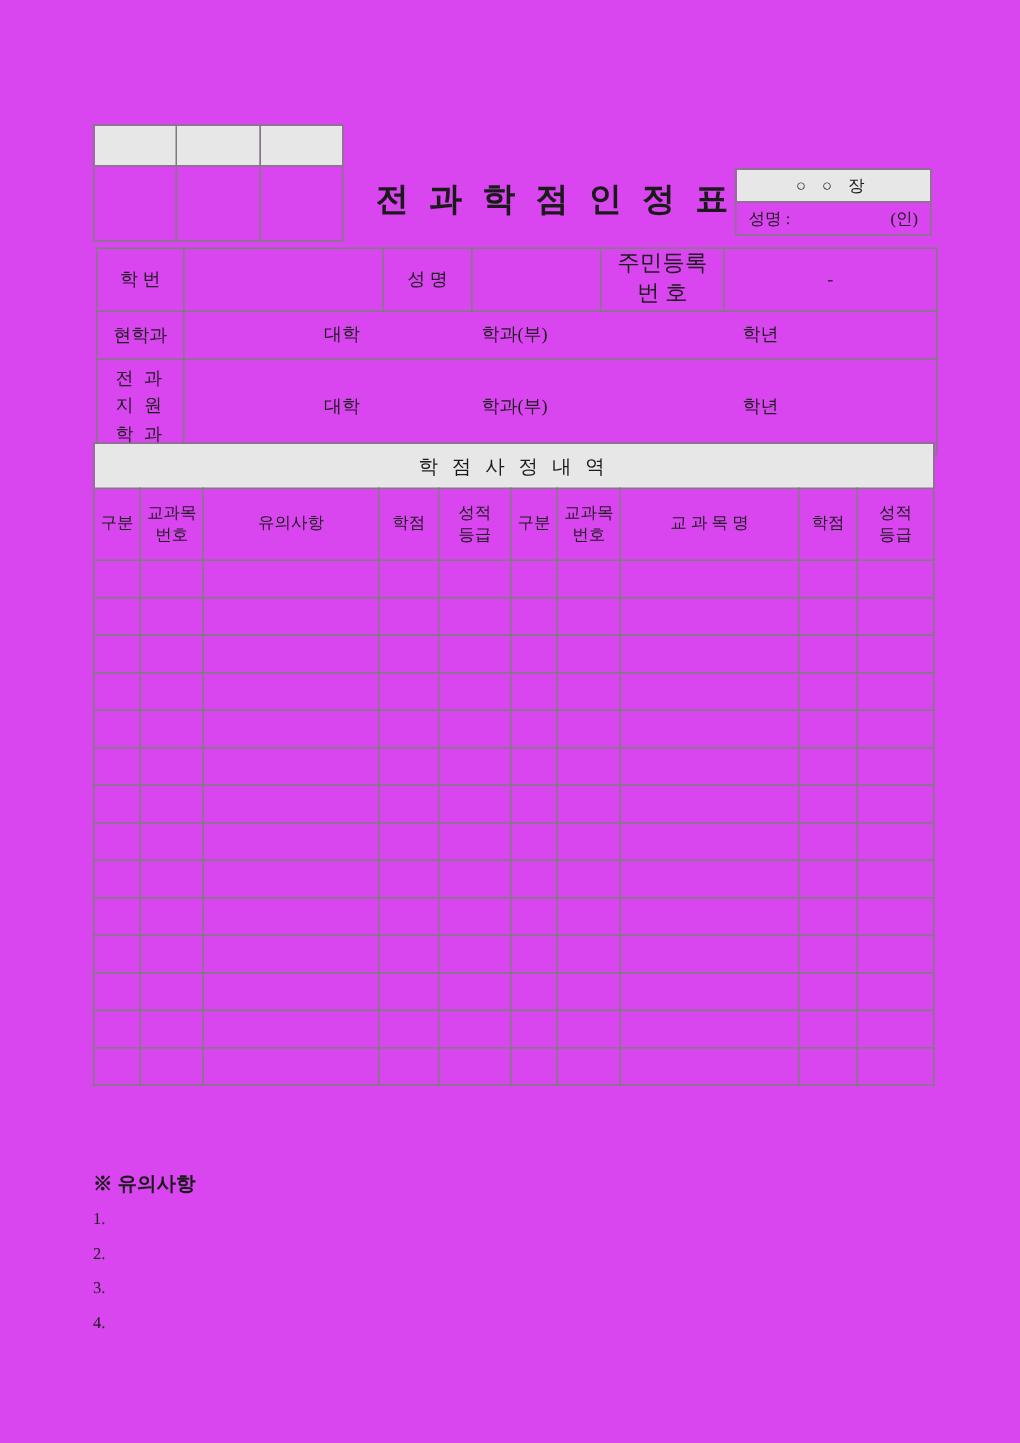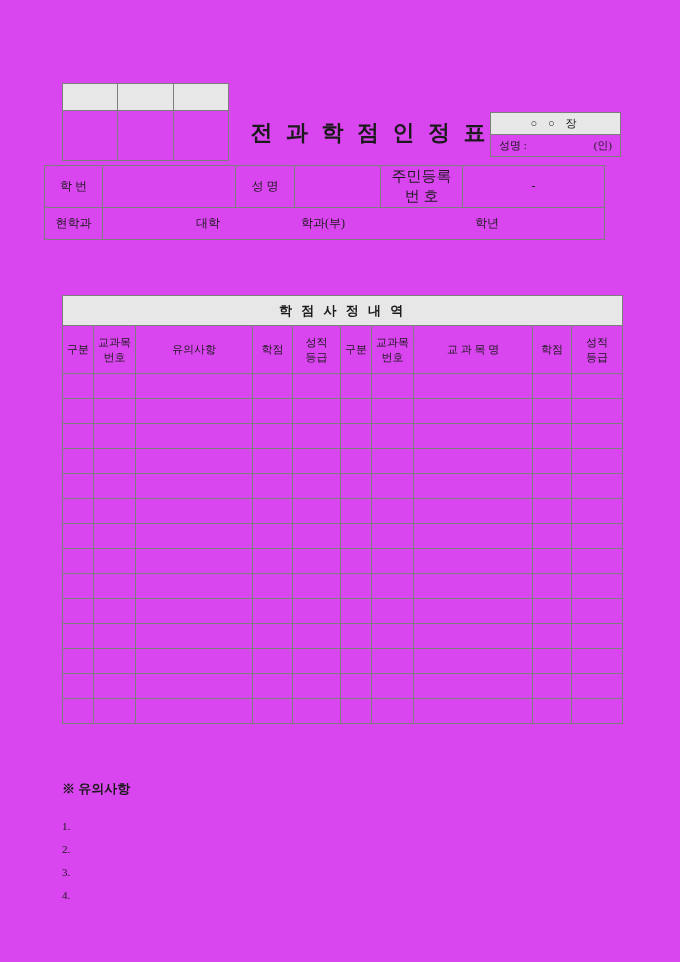--- a/index.html
+++ b/index.html
@@ -19,43 +19,43 @@
   .title{position:absolute;left:225px;top:118px;width:290px;text-align:center;
          font-size:22px;font-weight:bold;letter-spacing:4px;white-space:nowrap}
 
   
   .stamp-box{position:absolute;left:490px;top:112px;width:131px}
   .stamp-box td{height:21px;font-size:11px}
   .stamp-head{letter-spacing:4px}
   .stamp-sig{display:flex;justify-content:space-between;padding:0 8px;font-size:11px}
 
   
-  .info-table{position:absolute;left:44px;top:165px;width:560px}
+  .info-table{position:absolute;left:64px;top:165px;width:560px}
   .info-table .row-a td{height:34px}
   .info-table .row-b td{height:31px}
   .info-table .row-c td{height:62px}
   .small-two-line{font-size:15px;line-height:1.35}
   .multi-label{font-size:12px;line-height:1.55;letter-spacing:2px}
   .dept-cell{position:relative;text-align:right}
   .dept-cell span{position:absolute;top:50%;transform:translateY(-50%);font-size:12px;white-space:nowrap}
   .pos-univ{left:93px}
   .pos-dept{left:198px}
   .pos-year{left:372px}
 
   
   .grades-table{position:absolute;left:62px;top:295px;width:560px}
-  .section-title{height:29px;font-weight:bold;font-size:13px;letter-spacing:3px}
+  .section-title{height:29px;font-weight:normal;font-size:13px;letter-spacing:3px}
   .group-row td{height:26px;font-size:12px}
   .group-right{letter-spacing:2px}
   .col-heads td{height:47px;font-size:11px;line-height:1.3}
   .grades-table tbody td{height:24px}
 
   
   .notes{position:absolute;left:62px;top:780px}
-  .notes-title{font-weight:bold;font-size:13px;margin-bottom:17px}
+  .notes-title{font-weight:bold;font-size:13px;margin-bottom:4px}
   .note-item{font-size:11px;height:23px;line-height:23px}
 </style>
 </head>
 <body>
 
 <div class="page">
 
   <table class="approval-grid">
     <colgroup>
         <col>
@@ -110,20 +110,32 @@
       <td>성  명</td>
       <td></td>
       <td class="small-two-line">
         <span>주민등록</span><br>
         <span>번   호</span>
       </td>
       <td>-</td>
     </tr>
     <tr class="row-b">
       <td>현학과</td>
+      <td colspan="5" class="dept-cell">
+        <span class="pos-univ">대학</span>
+        <span class="pos-dept">학과(부)</span>
+        <span class="pos-year">학년</span>
+      </td>
+    </tr>
+    <tr class="row-c">
+      <td class="multi-label">
+        <span>전  과</span><br>
+        <span>지  원</span><br>
+        <span>학  과</span>
+      </td>
       <td colspan="5" class="dept-cell">
         <span class="pos-univ">대학</span>
         <span class="pos-dept">학과(부)</span>
         <span class="pos-year">학년</span>
       </td>
     </tr>
   </tbody>
     </table>
 
   <table class="grades-table">

